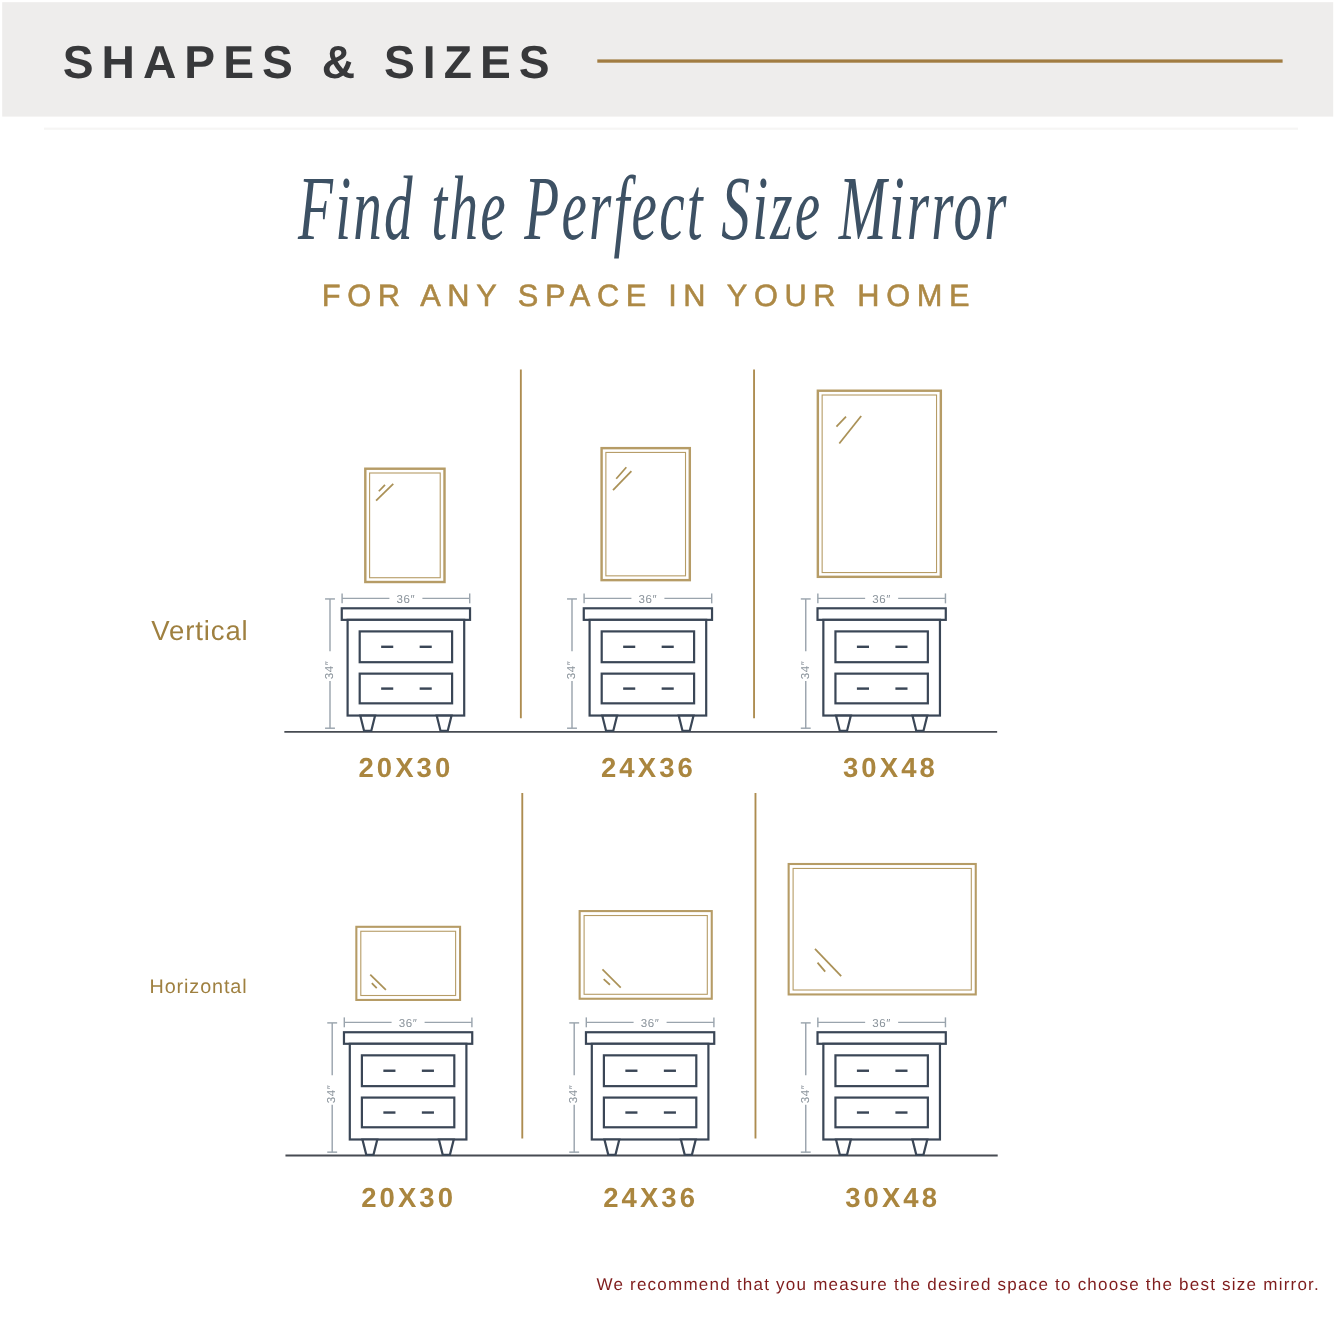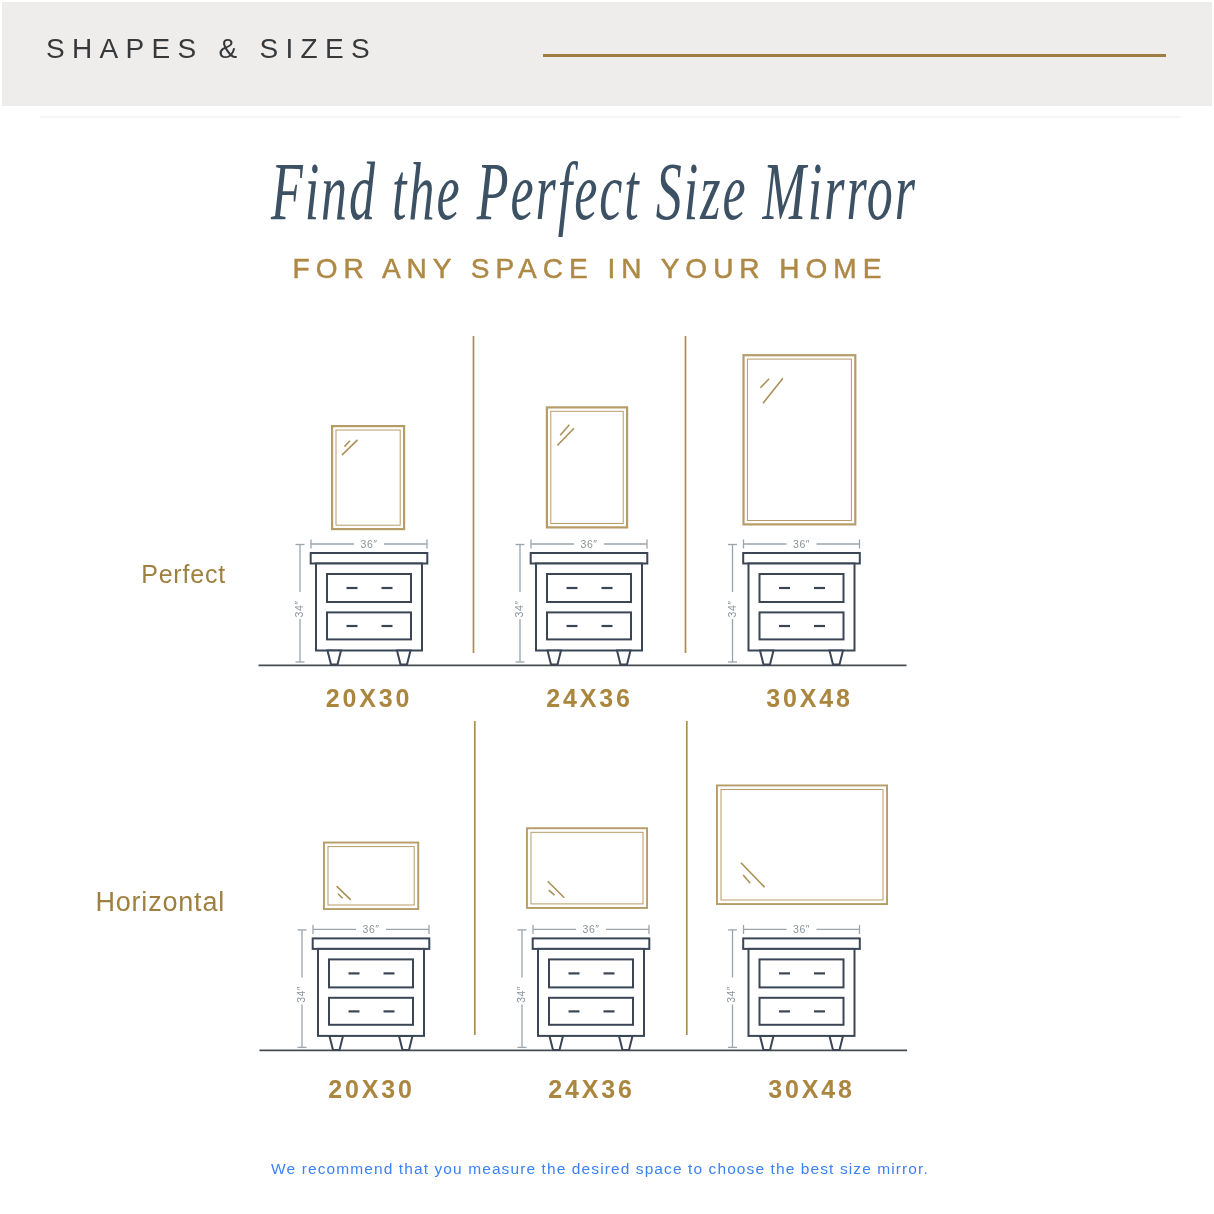--- a/index.html
+++ b/index.html
@@ -4,31 +4,31 @@
 html,body{margin:0;padding:0;background:#fff;width:1214px;height:1214px;overflow:hidden}
 body{font-family:"Liberation Sans",sans-serif;position:relative}
 .abs{position:absolute}
 </style></head>
 <body>
 
 <div class="abs" style="left:2px;top:2px;width:1210px;height:104px;background:#eeedec"></div>
 
 <div class="abs" style="left:40px;top:116px;width:1140px;height:2px;background:#f6f5f4"></div>
 
-<div class="abs" style="left:46px;top:33px;font-size:28px;font-weight:normal;letter-spacing:7.3px;color:#37383a">SHAPES &amp; SIZES</div>
+<div class="abs" style="left:57px;top:33px;font-size:42px;font-weight:bold;letter-spacing:7.3px;color:#37383a">SHAPES &amp; SIZES</div>
 
 <div class="abs" style="left:543px;top:54px;width:623px;height:3px;background:#a17c42"></div>
 
 <div class="abs" style="left:0;top:144px;width:1188px;text-align:center;font-family:'Liberation Serif',serif;font-style:italic;font-size:52px;letter-spacing:2px;color:#3d5164;transform:scaleY(1.60);transform-origin:center top">Find the Perfect Size Mirror</div>
 
 <div class="abs" style="left:3px;top:253px;width:1174px;text-align:center;font-size:28px;letter-spacing:6px;color:#ad8945;-webkit-text-stroke:0.5px #ad8945">FOR ANY SPACE IN YOUR HOME</div>
 
-<div class="abs" style="left:26px;top:560px;width:200px;text-align:right;font-size:25px;letter-spacing:0.8px;color:#9f8040">Perfect</div>
-
-<div class="abs" style="left:25px;top:887px;width:200px;text-align:right;font-size:27px;letter-spacing:0.8px;color:#9f8040">Horizontal</div>
+<div class="abs" style="left:26px;top:560px;width:200px;text-align:right;font-size:25px;letter-spacing:0.8px;color:#9f8040">Vertical</div>
+
+<div class="abs" style="left:25px;top:887px;width:200px;text-align:right;font-size:18px;letter-spacing:0.8px;color:#9f8040">Horizontal</div>
 <svg width="1214" height="1214" viewBox="0 0 1214 1214" style="position:absolute;left:0;top:0">
 
 <line x1="473.5" y1="336" x2="473.5" y2="653" stroke="#ad8c50" stroke-width="1.7"></line>
 
 <line x1="685.5" y1="336" x2="685.5" y2="653" stroke="#ad8c50" stroke-width="1.7"></line>
 
 <line x1="474.8" y1="721" x2="474.8" y2="1035" stroke="#ad8c50" stroke-width="1.7"></line>
 
 <line x1="686.8" y1="721" x2="686.8" y2="1035" stroke="#ad8c50" stroke-width="1.7"></line>
 
@@ -282,13 +282,13 @@
 <div class="abs" style="left:489.5px;top:683.5px;width:200px;text-align:center;font-size:25px;font-weight:bold;letter-spacing:2.8px;color:#aa863f">24X36</div>
 
 <div class="abs" style="left:709.5px;top:683.5px;width:200px;text-align:center;font-size:25px;font-weight:bold;letter-spacing:2.8px;color:#aa863f">30X48</div>
 
 <div class="abs" style="left:271.5px;top:1074.5px;width:200px;text-align:center;font-size:25px;font-weight:bold;letter-spacing:2.8px;color:#aa863f">20X30</div>
 
 <div class="abs" style="left:491.5px;top:1074.5px;width:200px;text-align:center;font-size:25px;font-weight:bold;letter-spacing:2.8px;color:#aa863f">24X36</div>
 
 <div class="abs" style="left:711.5px;top:1074.5px;width:200px;text-align:center;font-size:25px;font-weight:bold;letter-spacing:2.8px;color:#aa863f">30X48</div>
 
-<div class="abs" style="left:0;top:1160px;width:1200px;text-align:center;font-size:15.5px;letter-spacing:1.1px;color:#3b82f6">We recommend that you measure the desired space to choose the best size mirror.</div>
+<div class="abs" style="left:0;top:1160px;width:1200px;text-align:right;font-size:15.5px;letter-spacing:1.1px;color:#7f1d1d">We recommend that you measure the desired space to choose the best size mirror.</div>
 
 </body></html>

